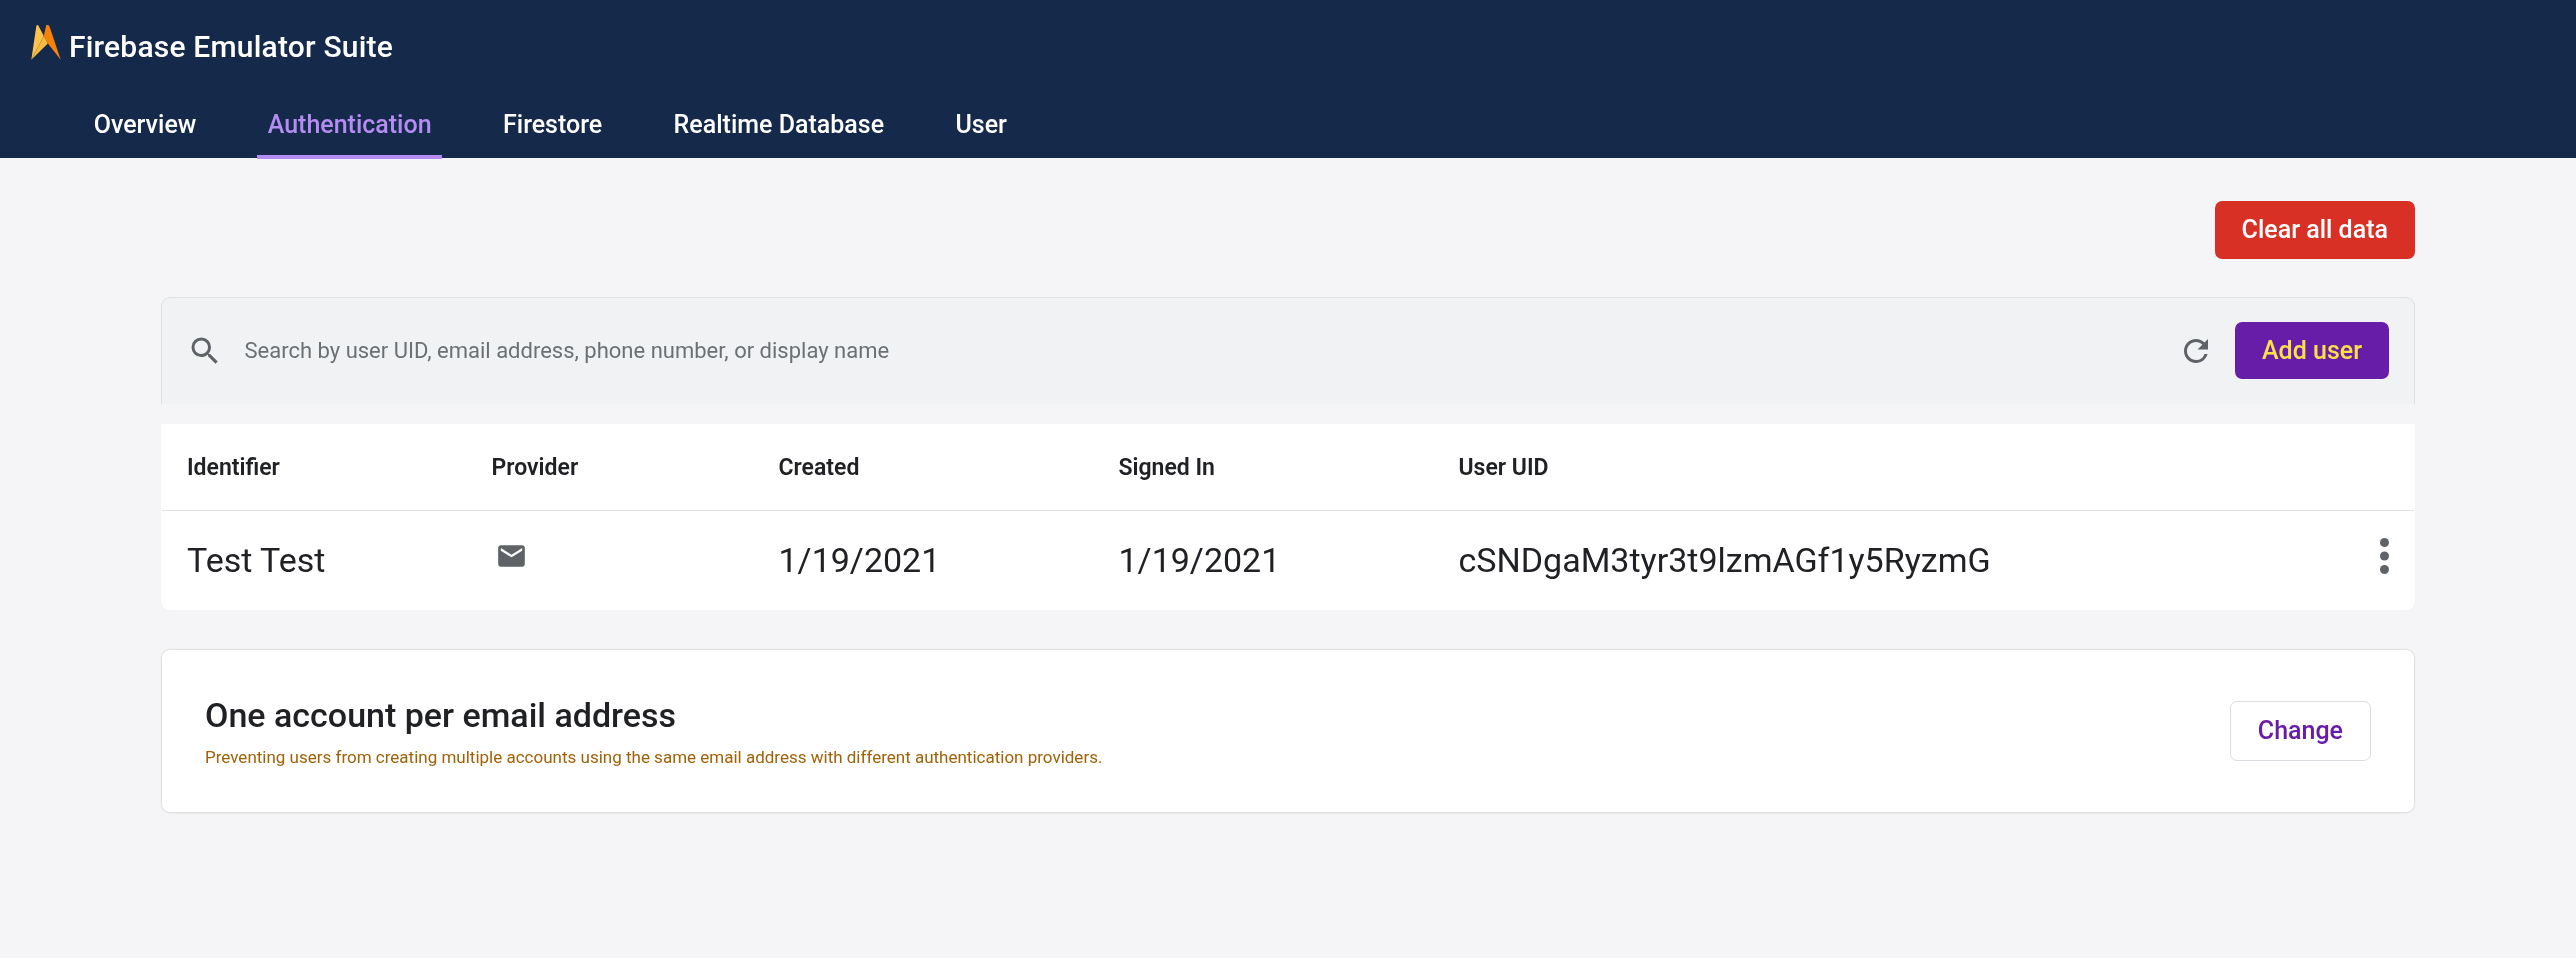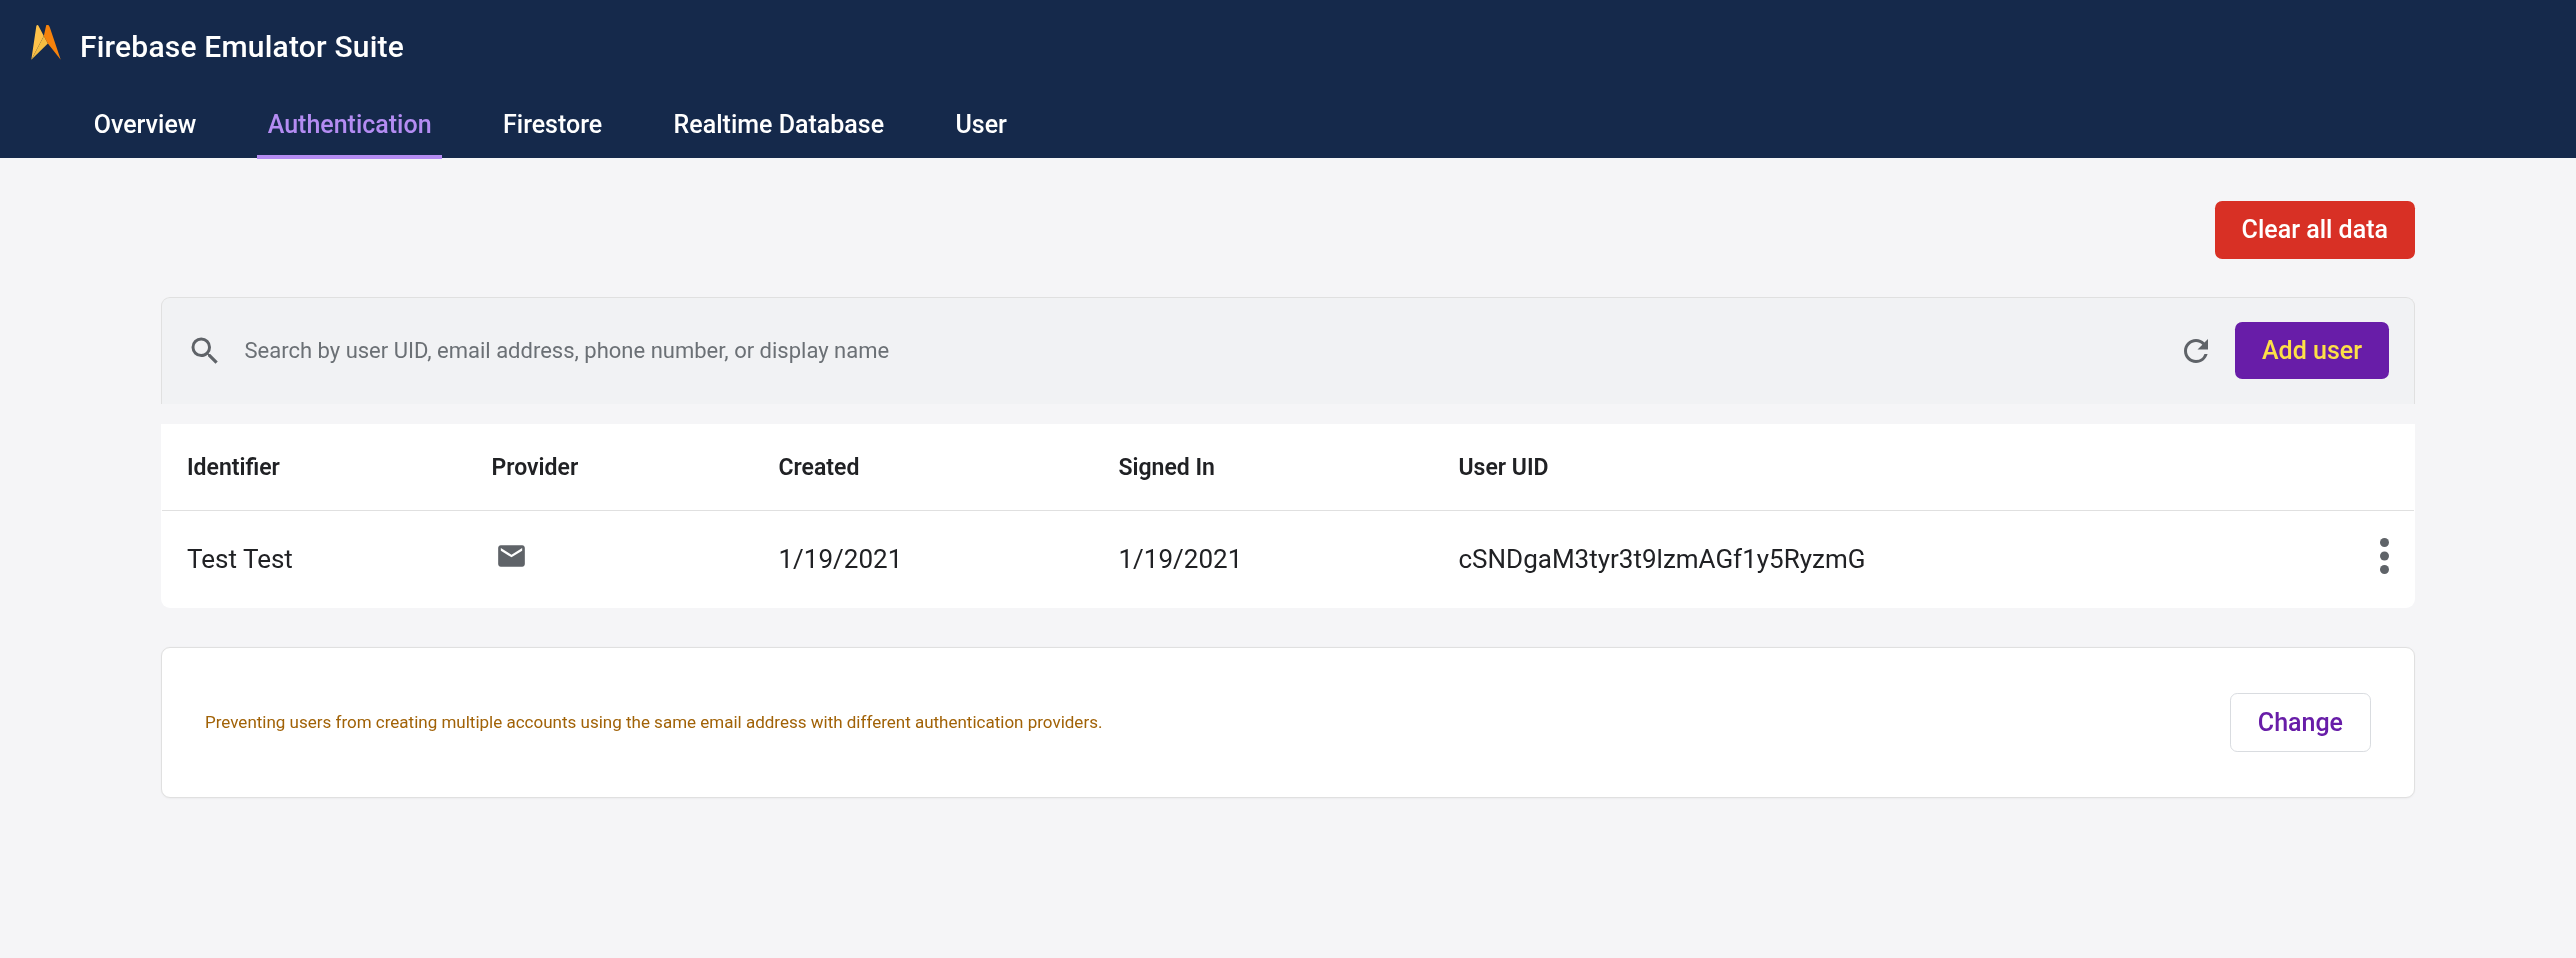--- a/index.html
+++ b/index.html
@@ -19,21 +19,21 @@
       background: #15294b;
       color: #fff;
       height: 158px;
       display: flex;
       flex-direction: column;
     }
     .header-top {
       display: flex;
       align-items: center;
       padding: 25px 29px 0 29px;
-      gap: 15px;
+      gap: 4px;
       flex: 0 0 auto;
     }
     .firebase-logo {
       width: 36px;
       height: 43px;
       flex-shrink: 0;
     }
     .header-title {
       font-size: 30px;
       font-weight: 500;
@@ -146,21 +146,21 @@
     }
     .table th {
       text-align: left;
       font-size: 23px;
       font-weight: 600;
       color: #202124;
       padding: 29px 25px;
       border-bottom: 0.9px solid #e0e0e0;
     }
     .table td {
-      font-size: 26px;
+      font-size: 34px;
       color: #202124;
       padding: 27px 25px;
       border-bottom: 0.9px solid #eee;
       vertical-align: middle;
     }
     .table tr:last-child td {
       border-bottom: none;
     }
     .col-identifier { width: 305px; }
     .col-provider   { width: 287px; }
@@ -270,19 +270,20 @@
               <circle cx="2" cy="14" r="2"></circle>
             </svg>
           </td>
         </tr>
       </tbody>
     </table>
   </div>
 
   <div class="card info-card">
     <div class="info-text">
+      <div class="info-title">One account per email address</div>
       <div class="info-desc">Preventing users from creating multiple accounts using the same email address with different authentication providers.</div>
     </div>
     <button class="btn btn-outline">Change</button>
   </div>
 
 </div>
 
 
 </body></html>

